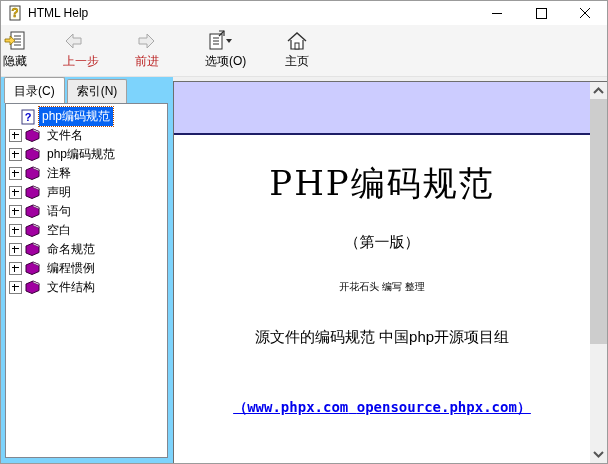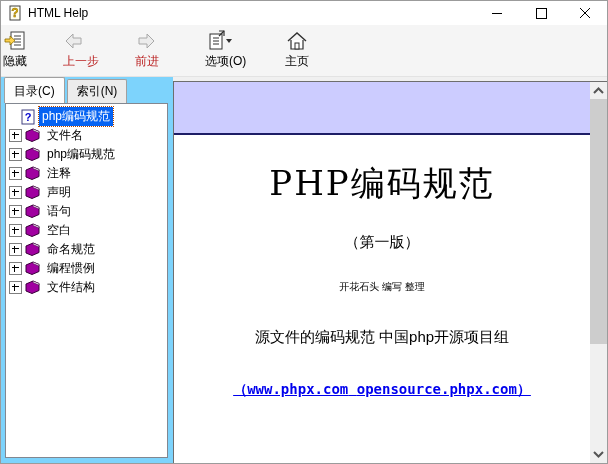--- a/index.html
+++ b/index.html
@@ -52,21 +52,21 @@
   .doc{position:absolute;left:0;top:0;right:17px;bottom:0;overflow:hidden;text-align:center;}
   .banner{height:51px;background:#ccccff;border-bottom:2px solid #1d1d66;}
   .doc-title{margin-top:26px;font-family:"DejaVu Serif","Liberation Serif",serif;
              font-size:34px;letter-spacing:2px;}
   .doc-edition{margin-top:26px;font-size:15px;}
   .doc-author{margin-top:28px;font-size:10px;}
   .doc-links{margin-top:38px;font-size:14px;font-family:"DejaVu Sans Mono","Liberation Mono",monospace;
              font-weight:bold;color:#0000ee;}
   .doc-links a{color:#0000ee;text-decoration:underline;}
   .doc-org{margin-top:34px;font-size:15px;}
-  .doc-links.second{margin-top:34px;text-decoration:underline;}
+  .doc-links.second{margin-top:52px;text-decoration:underline;}
   
   .scrollbar{position:absolute;top:0;right:0;bottom:0;width:17px;background:#f0f0f0;}
   .sb-btn{height:17px;display:flex;align-items:center;justify-content:center;background:#f0f0f0;}
   .sb-btn.down{position:absolute;bottom:0;left:0;right:0;}
   .sb-thumb{position:absolute;top:17px;left:0;right:0;height:245px;background:#cdcdcd;}
 </style>
 </head>
 <body>
 
 <div class="window">

